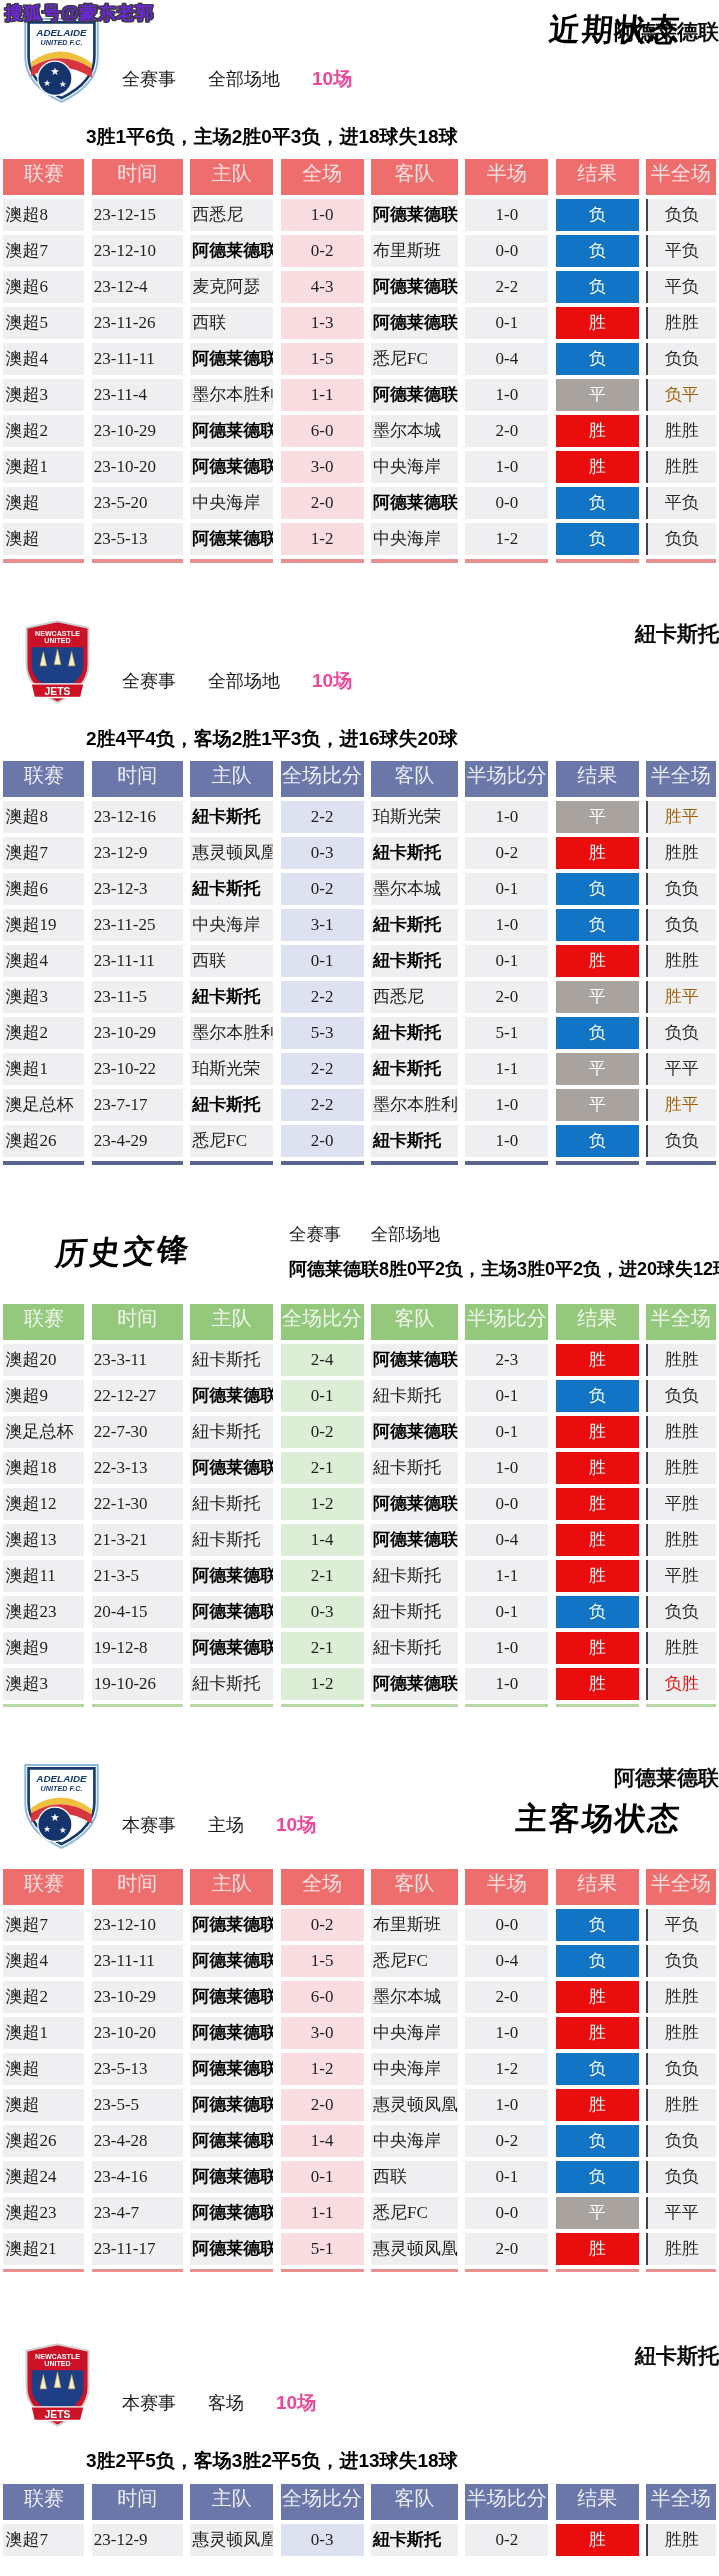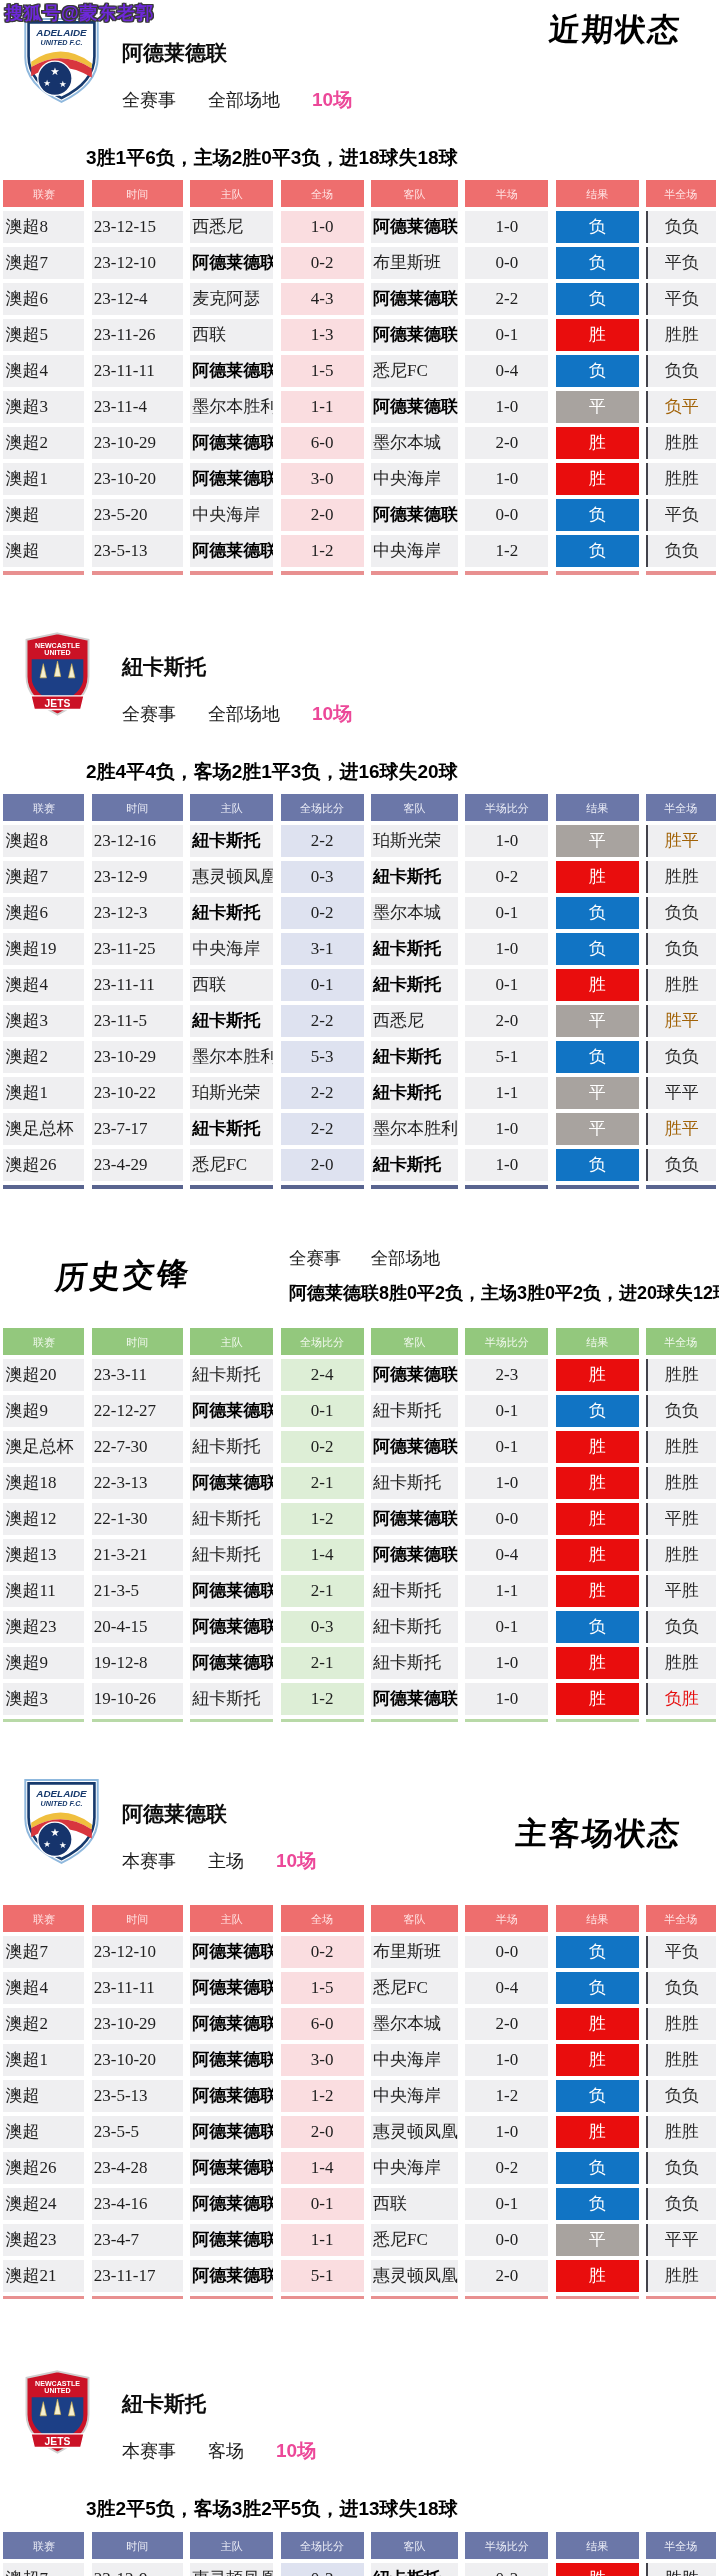--- a/index.html
+++ b/index.html
@@ -6,21 +6,21 @@
   body{width:719px;font-family:"Liberation Serif",serif;color:#222;position:relative;}
 
   .watermark{
     position:absolute;top:1.3px;left:5px;z-index:5;
     font-family:"Liberation Sans",sans-serif;font-weight:bold;font-size:18px;color:#6d28d9;
     text-shadow:1.3px 1.3px 0 #3a3a3a,-1.3px -1.3px 0 #3a3a3a,1.3px -1.3px 0 #3a3a3a,-1.3px 1.3px 0 #3a3a3a,0 1.3px 0 #3a3a3a,0 -1.3px 0 #3a3a3a,1.3px 0 0 #3a3a3a,-1.3px 0 0 #3a3a3a;
     letter-spacing:0.7px;
   }
 
   .section{position:relative;}
-  .sec-top{position:relative;min-height:106px;padding-top:35px;}
+  .sec-top{position:relative;min-height:106px;padding-top:14px;text-align:right;}
   .logo{position:absolute;left:21.5px;top:17.4px;}
   .sec-meta{margin-left:122px;padding-top:4px;}
   .team-name{font-family:"Liberation Sans",sans-serif;font-weight:bold;font-size:21px;color:#0c0c0c;}
   .filters{margin-top:20px;font-size:18px;display:flex;gap:32px;align-items:baseline;color:#1d1d1d;}
   .filters .count{font-family:"Liberation Sans",sans-serif;font-weight:bold;font-size:19px;color:#ec4899;}
   .big-title{
     position:absolute;right:38px;top:9.4px;
     font-family:"Liberation Sans",sans-serif;font-weight:900;font-size:31px;color:#000;
     transform:skewX(-5deg);letter-spacing:2px;white-space:nowrap;
   }
@@ -33,21 +33,21 @@
     position:absolute;left:56px;top:14.8px;
     font-family:"Liberation Sans",sans-serif;font-weight:900;font-size:31px;color:#000;
     transform:skewX(-9deg) rotate(-2deg);letter-spacing:2.7px;
   }
   .h2h-right{margin-left:289px;}
   .h2h-filters{font-size:17.4px;display:flex;gap:29.5px;color:#1d1d1d;}
   .h2h-summary{margin-top:10.7px;font-family:"Liberation Sans",sans-serif;font-weight:bold;font-size:18px;color:#000;white-space:nowrap;}
 
   .table{padding:0 3.4px;margin-top:2.7px;}
   .trow{display:grid;grid-template-columns:81px 91px 83px 83px 87px 83px 83px 1fr;column-gap:7.4px;margin-bottom:4px;}
-  .th{background:var(--hbg);color:var(--hfg);height:27px;line-height:29.5px;text-align:center;font-size:11px;overflow:hidden;white-space:nowrap;}
+  .th{background:var(--hbg);color:var(--hfg);height:36px;line-height:29.5px;text-align:center;font-size:20px;overflow:hidden;white-space:nowrap;}
   .td{background:#efeff1;height:32px;line-height:32px;font-size:17px;color:#1f1f1f;overflow:hidden;white-space:nowrap;padding:0 2px;}
   .td.c{text-align:center;padding:0;}
   .td.score{background:var(--sbg);text-align:center;}
   .td.result{color:#ffffff;text-align:center;}
   .td.hf{border-left:2px solid #43434b;text-align:center;color:#2a2a2a;}
   .td.hf.hf-blue{color:#a16207;}
   .td.hf.hf-red{color:#e60f0f;}
   .teamcell.bold{font-weight:bold;color:#000;}
   .uline{height:3.4px;background:var(--ul);}
   .urow{margin-bottom:0;}

